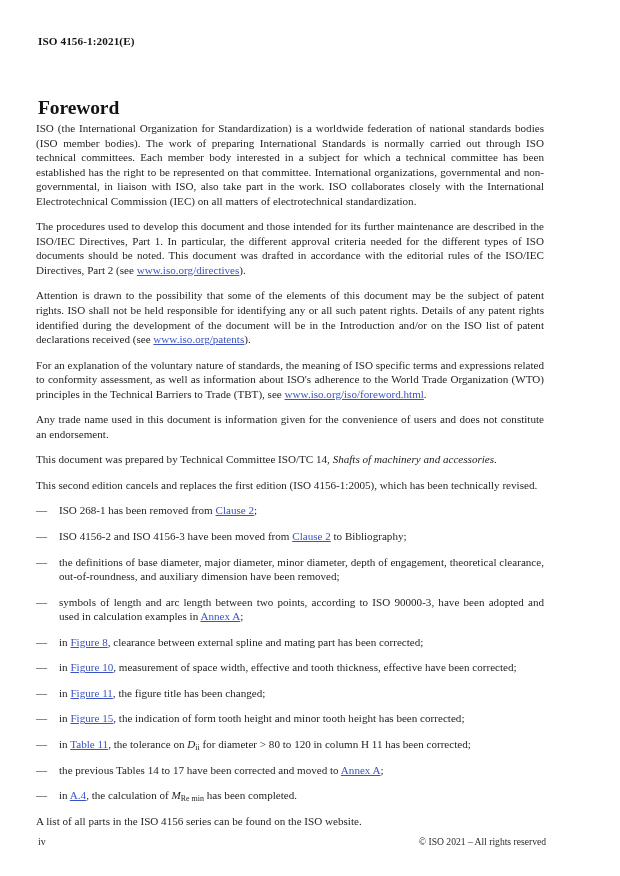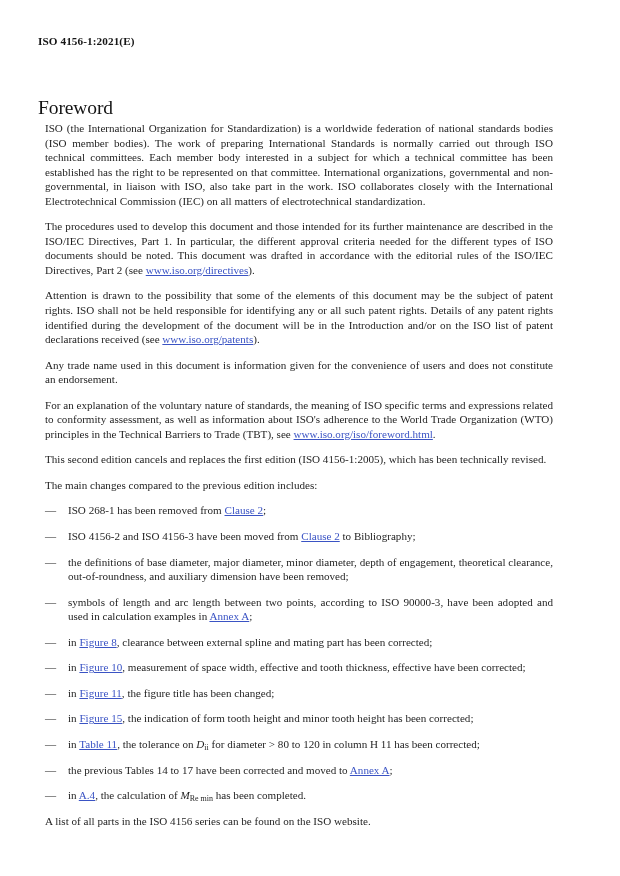--- a/index.html
+++ b/index.html
@@ -29,27 +29,27 @@
     font-size: 11.2px;
     font-weight: bold;
     letter-spacing: 0.1px;
     color: #161616;
   }
   .heading-foreword {
     position: absolute;
     left: 38px;
     top: 84px;
     font-size: 19.5px;
-    font-weight: normal;
+    font-weight: bold;
     letter-spacing: -0.1px;
     color: #131313;
   }
   .content {
     position: absolute;
-    left: 45px;
+    left: 36px;
     top: 121px;
     width: 508px;
   }
   p.para {
     margin: 0 0 11px 0;
     font-size: 11.1px;
     line-height: 14.55px;
     text-align: justify;
     text-justify: inter-word;
     color: #1e1e1e;
@@ -130,28 +130,28 @@
   <h1 class="heading-foreword">Foreword</h1>
 
   <div class="content">
 
     <p class="para">ISO (the International Organization for Standardization) is a worldwide federation of national standards bodies (ISO member bodies). The work of preparing International Standards is normally carried out through ISO technical committees. Each member body interested in a subject for which a technical committee has been established has the right to be represented on that committee. International organizations, governmental and non-governmental, in liaison with ISO, also take part in the work. ISO collaborates closely with the International Electrotechnical Commission (IEC) on all matters of electrotechnical standardization.</p>
 
     <p class="para"><span>The procedures used to develop this document and those intended for its further maintenance are described in the ISO/IEC Directives, Part 1. In particular, the different approval criteria needed for the different types of ISO documents should be noted. This document was drafted in accordance with the editorial rules of the ISO/IEC Directives, Part 2 (see </span><a class="xref" href="#">www.iso.org/directives</a><span>).</span></p>
 
     <p class="para"><span>Attention is drawn to the possibility that some of the elements of this document may be the subject of patent rights. ISO shall not be held responsible for identifying any or all such patent rights. Details of any patent rights identified during the development of the document will be in the Introduction and/or on the ISO list of patent declarations received (see </span><a class="xref" href="#">www.iso.org/patents</a><span>).</span></p>
 
+    <p class="para"><span>For an explanation of the voluntary nature of standards, the meaning of ISO specific terms and expressions related to conformity assessment, as well as information about ISO's adherence to the World Trade Organization (WTO) principles in the Technical Barriers to Trade (TBT), see </span><a class="xref" href="#">www.iso.org/iso/foreword.html</a><span>.</span></p>
+
     <p class="para">Any trade name used in this document is information given for the convenience of users and does not constitute an endorsement.</p>
 
-    <p class="para"><span>For an explanation of the voluntary nature of standards, the meaning of ISO specific terms and expressions related to conformity assessment, as well as information about ISO's adherence to the World Trade Organization (WTO) principles in the Technical Barriers to Trade (TBT), see </span><a class="xref" href="#">www.iso.org/iso/foreword.html</a><span>.</span></p>
-
+    <p class="para"><span>This document was prepared by Technical Committee ISO/TC 14, </span><span class="it">Shafts of machinery and accessories</span><span>.</span></p>
 
     <p class="para">This second edition cancels and replaces the first edition (ISO 4156-1:2005), which has been technically revised.</p>
 
-    <p class="para">The main changes compared to the previous edition includes:</p>
 
     <ul class="list">
 
       <li class="list-item">
         <span class="dash">—</span>
         <span class="item-text"><span>ISO 268-1 has been removed from </span><a class="xref" href="#">Clause 2</a><span>;</span></span>
       </li>
 
       <li class="list-item">
         <span class="dash">—</span>
@@ -202,14 +202,18 @@
         <span class="dash">—</span>
         <span class="item-text"><span>in </span><a class="xref" href="#">A.4</a><span>, the calculation of </span><span class="sym"><span>M</span><sub>Re min</sub></span><span> has been completed.</span></span>
       </li>
 
     </ul>
 
     <p class="para last-flow">A list of all parts in the ISO 4156 series can be found on the ISO website.</p>
 
   </div>
 
+  <div class="footer">
+    <span class="page-num">iv</span>
+    <span class="copyright">© ISO 2021 – All rights reserved</span>
+  </div>
 
 </div>
 
 </body></html>

